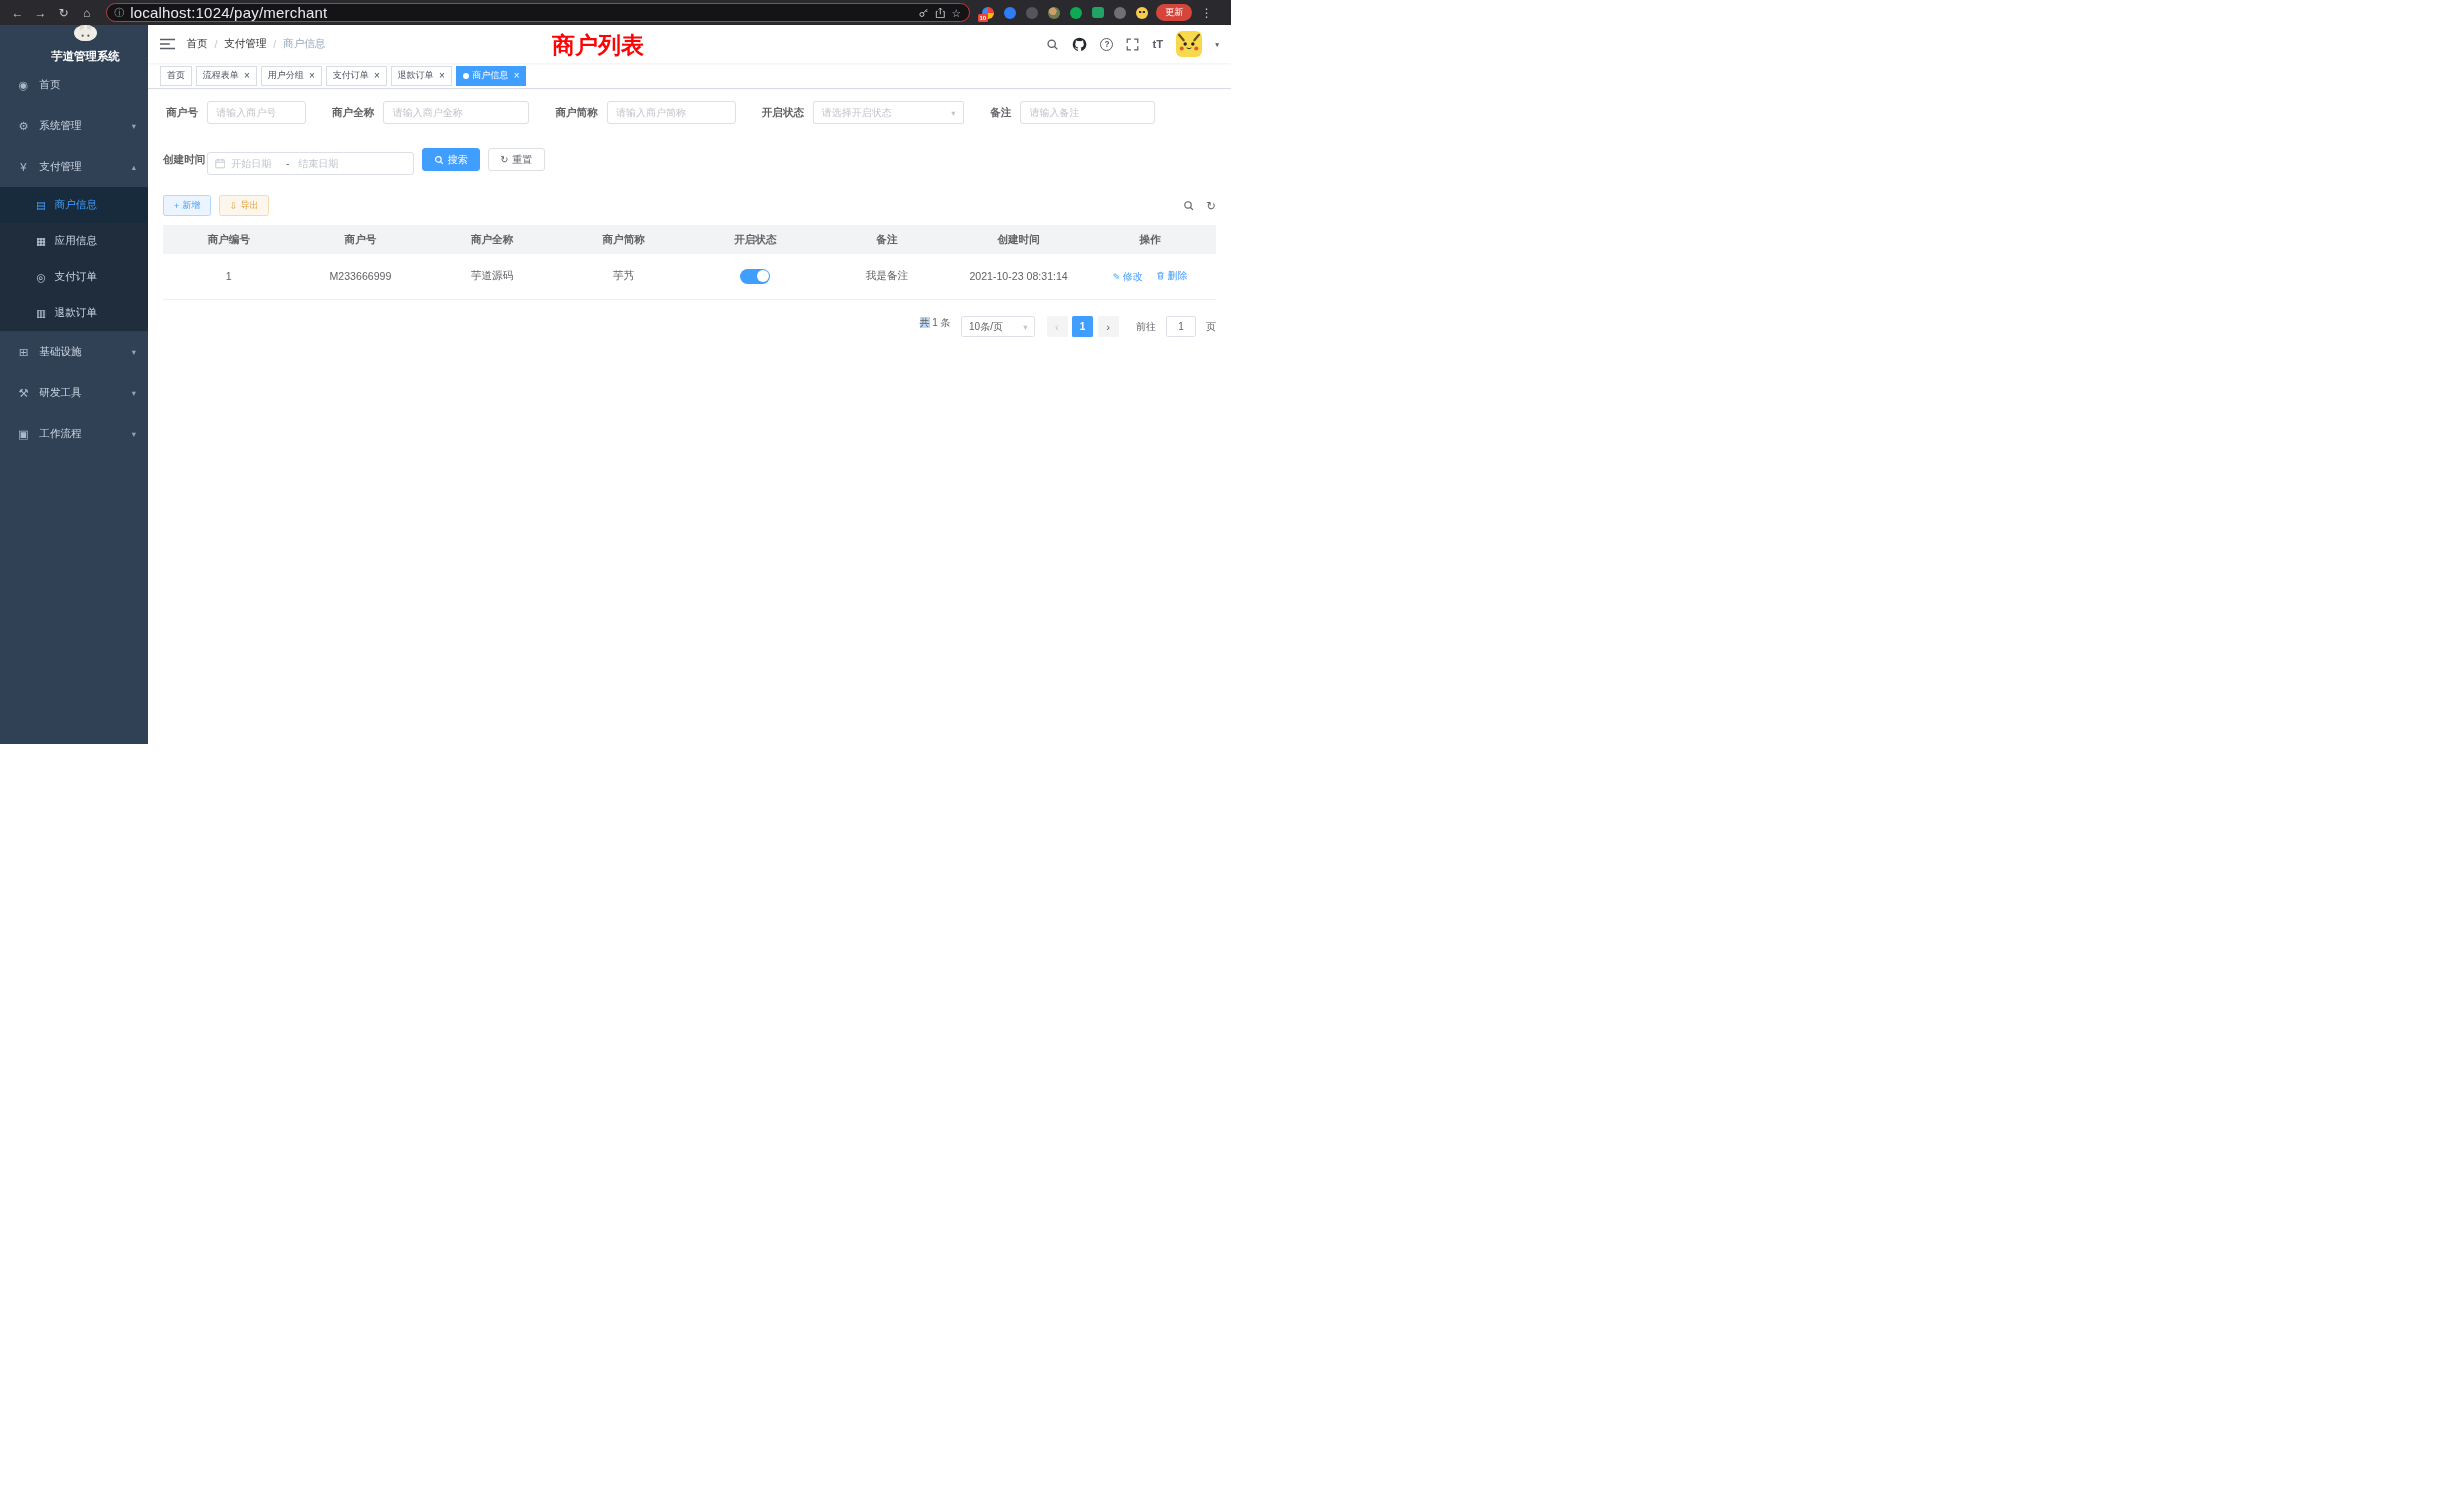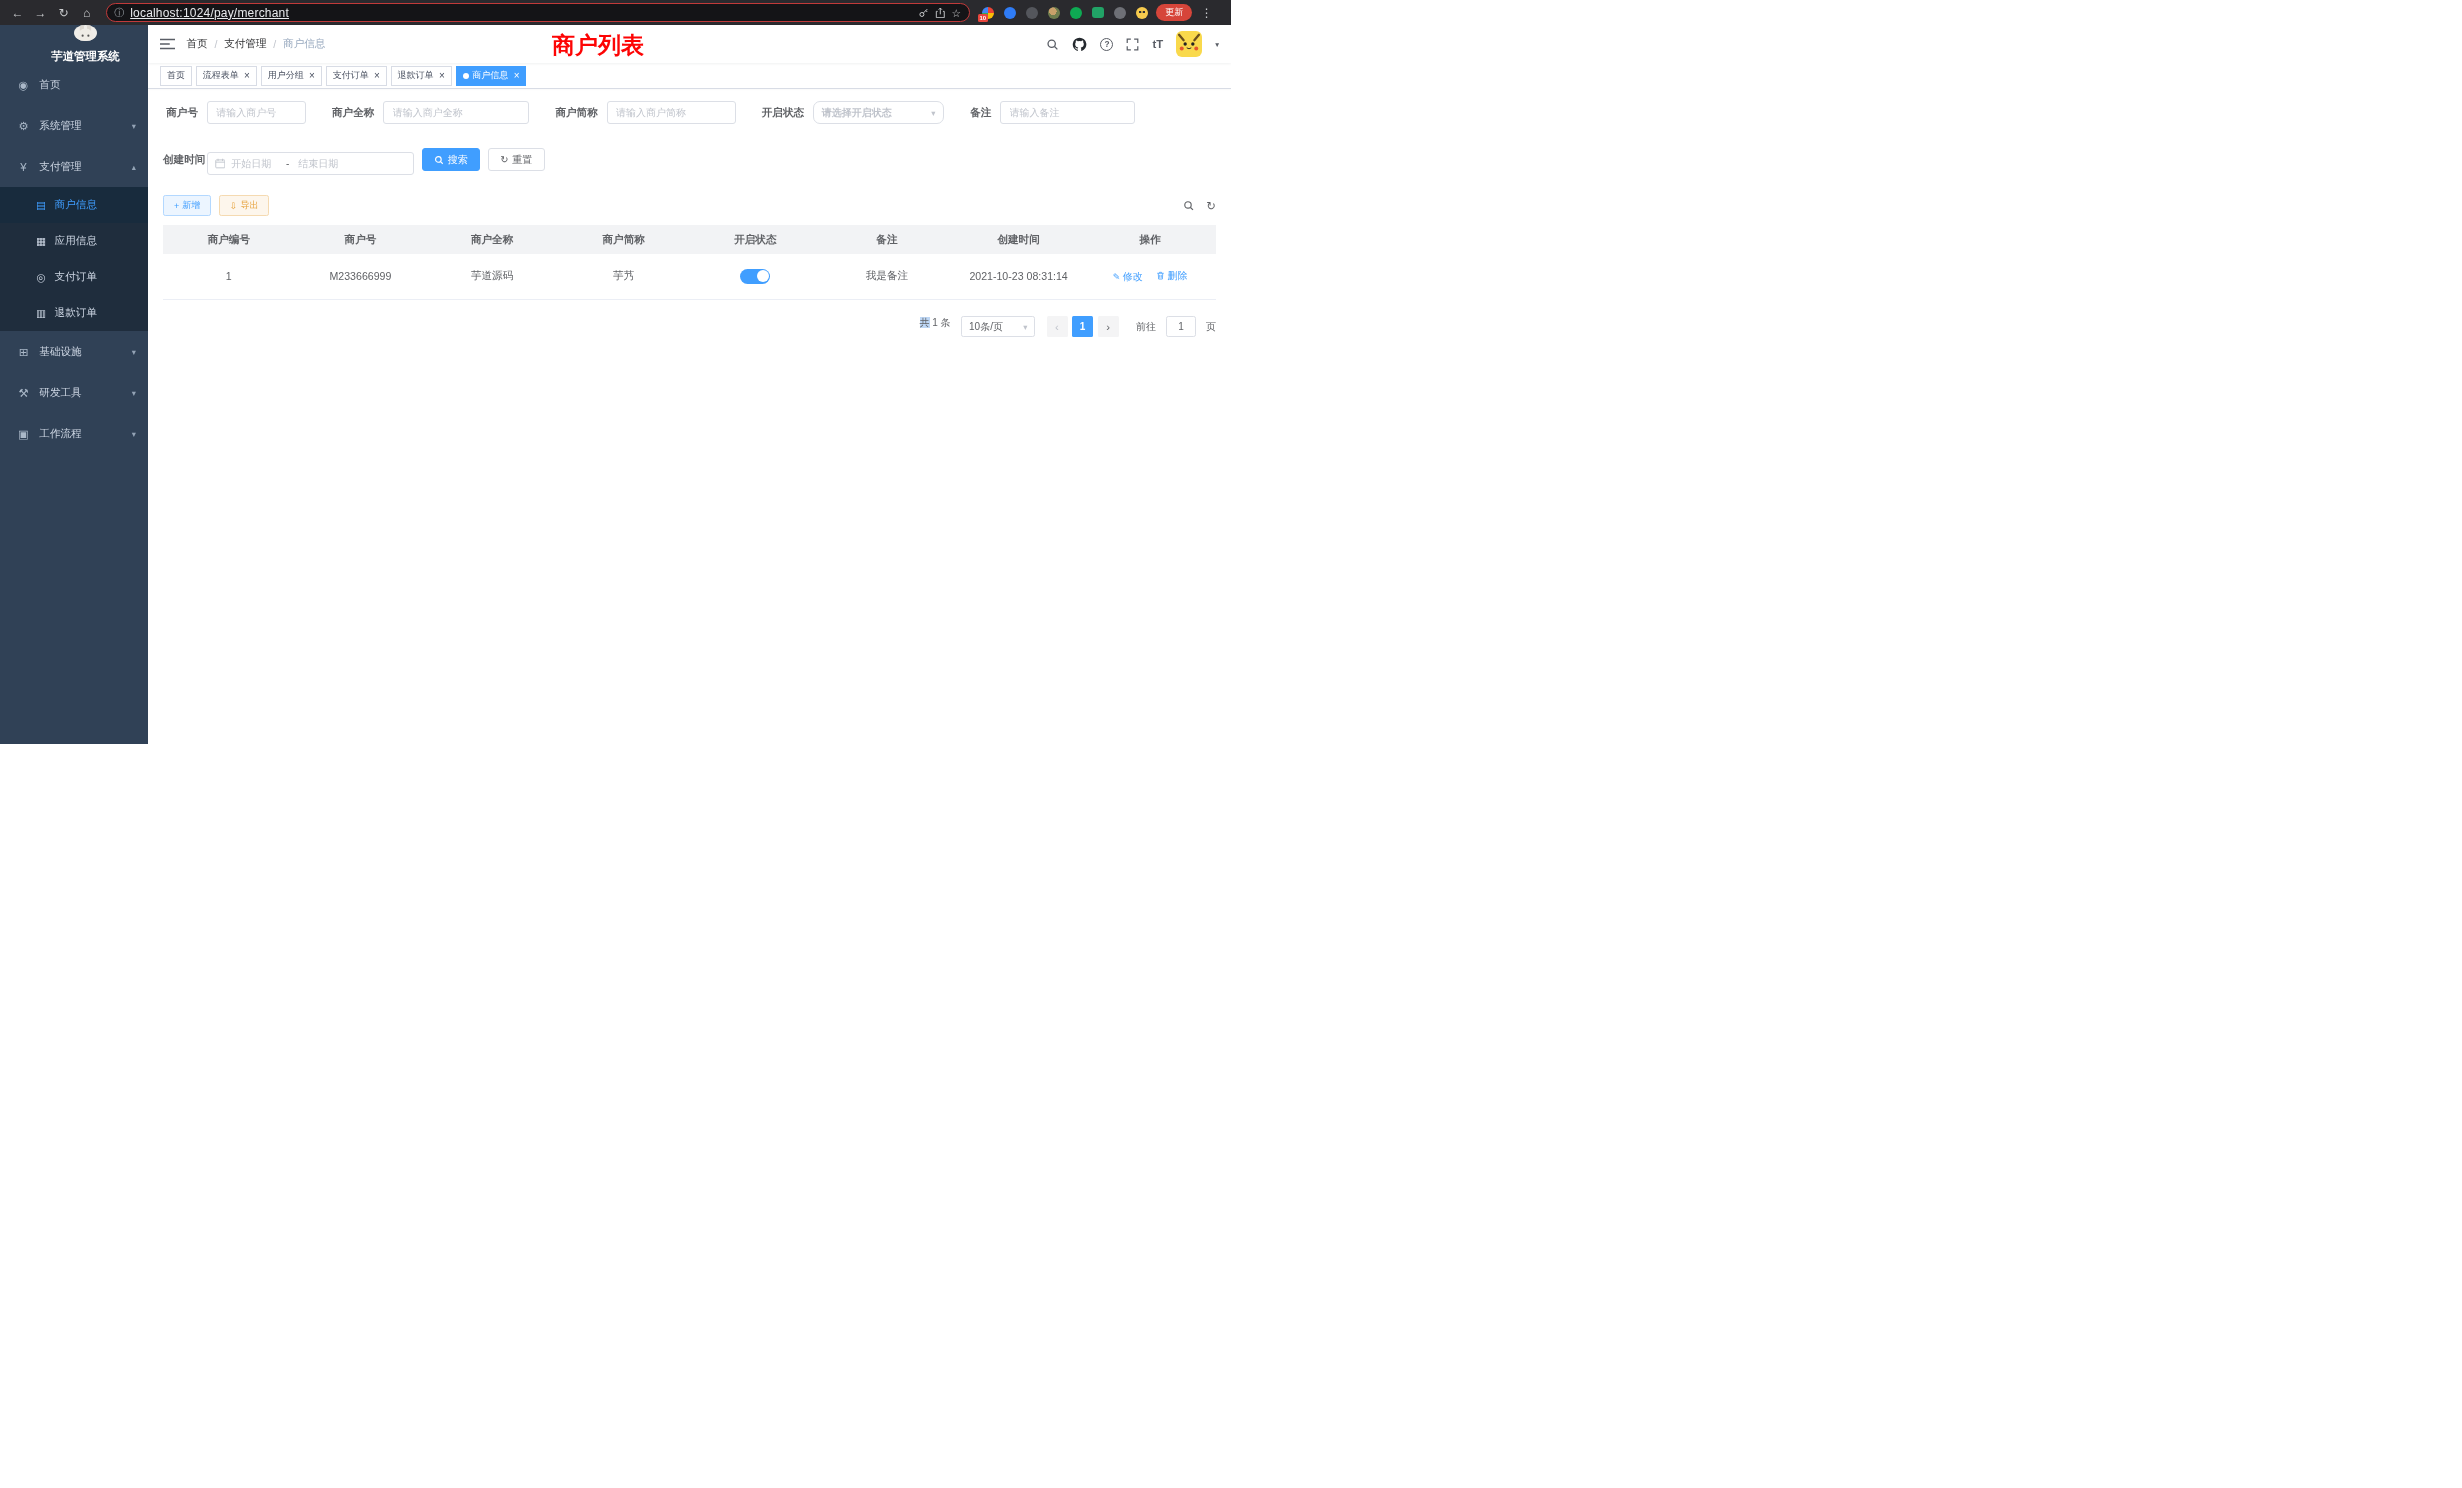--- a/index.html
+++ b/index.html
@@ -6,21 +6,21 @@
   body {
     margin: 0; width: 1231px; height: 744px; overflow: hidden;
     background: #fff; font-family: "Liberation Sans", "DejaVu Sans", sans-serif;
   }
   
   .chrome-bar { height: 25px; background: #2a2a2e; display: flex; align-items: center; padding: 0 6px; }
   .c-ico { width: 23px; text-align: center; color: #c9cbcd; font-size: 12px; cursor: pointer; flex: 0 0 auto; }
   .omnibox { width: 864px; height: 19px; margin: 0 7.6px; background: #141417; border: 1.5px solid #c13a3a;
              border-radius: 10px; display: flex; align-items: center; padding: 0 7.6px; gap: 6px; flex: 0 0 auto; }
   .o-info { color: #9aa0a6; font-size: 10px; }
-  .o-url { color: #e8eaed; font-size: 12px; letter-spacing: 0.2px; white-space: nowrap; text-decoration: underline; }
+  .o-url { color: #e8eaed; font-size: 15px; letter-spacing: 0.2px; white-space: nowrap; }
   .o-spacer { flex: 1; }
   .o-ico { display: flex; align-items: center; color: #c9cbcd; cursor: pointer; }
   .o-star { color: #c9cbcd; font-size: 10.6px; cursor: pointer; }
   .ext-row { display: flex; align-items: center; }
   .ext { width: 22px; height: 21px; display: flex; align-items: center; justify-content: center; position: relative; cursor: pointer; }
   .ext .dot16 { width: 12px; height: 12px; border-radius: 50%; }
   .ext .sq16 { width: 11.4px; height: 11.4px; border-radius: 3px; }
   .badge { position: absolute; bottom: 1.5px; left: 0.8px; background: #e8453c; color: #fff; font-size: 6px;
            line-height: 1; padding: 0.8px 1.5px; border-radius: 1.5px; font-weight: 700; }
   .update-pill { background: #d6453a; color: #fff; font-size: 9px; height: 16.7px; line-height: 16.7px;
@@ -71,22 +71,22 @@
   
   .content { padding: 12px 15px 0; flex: 1; }
   .filter-row { display: flex; align-items: center; margin-bottom: 20px; }
   .f-item { display: flex; align-items: center; margin-right: 26px; }
   .f-label { font-size: 10.6px; color: #606266; font-weight: 700; padding-right: 9px; white-space: nowrap; }
   .f-label.fixed { width: 44px; text-align: right; }
   input.f-input { height: 23px; border: 0.8px solid #dcdfe6; border-radius: 3px; padding: 0 8.3px;
                   font-size: 10px; color: #606266; outline: none; font-family: inherit; }
   input::placeholder { color: #c0c4cc; }
   .w160 { width: 99px; } .w192 { width: 146px; } .w170 { width: 129px; } .w178 { width: 135px; }
-  .f-select { width: 131px; height: 23px; border: 0.8px solid #dcdfe6; border-radius: 7px; display: flex;
-              align-items: center; justify-content: space-between; padding: 0 7.6px; cursor: pointer; font-weight: bold; }
+  .f-select { width: 151px; height: 23px; border: 0.8px solid #dcdfe6; border-radius: 2px; display: flex;
+              align-items: center; justify-content: space-between; padding: 0 7.6px; cursor: pointer; }
   .f-select .ph { font-size: 10px; color: #c0c4cc; }
   .arrow { font-size: 8.3px; color: #c0c4cc; }
   .date-range { width: 207px; height: 23px; border: 0.8px solid #dcdfe6; border-radius: 3px; display: flex;
                 align-items: center; padding: 0 6.8px; gap: 3.8px; margin-top: 8px; }
   .date-range .cal { color: #c0c4cc; display: flex; }
   .date-input { border: none; outline: none; width: 50px; font-size: 10px; color: #606266; font-family: inherit; }
   .date-sep { color: #606266; font-size: 10px; padding: 0 3px; }
   .btn { height: 23px; border-radius: 3px; font-size: 10px; display: inline-flex; align-items: center; gap: 3.8px;
          padding: 0 11.4px; cursor: pointer; border: 0.8px solid #dcdfe6; background: #fff; color: #606266;
          font-family: inherit; margin-left: 7.6px; }

